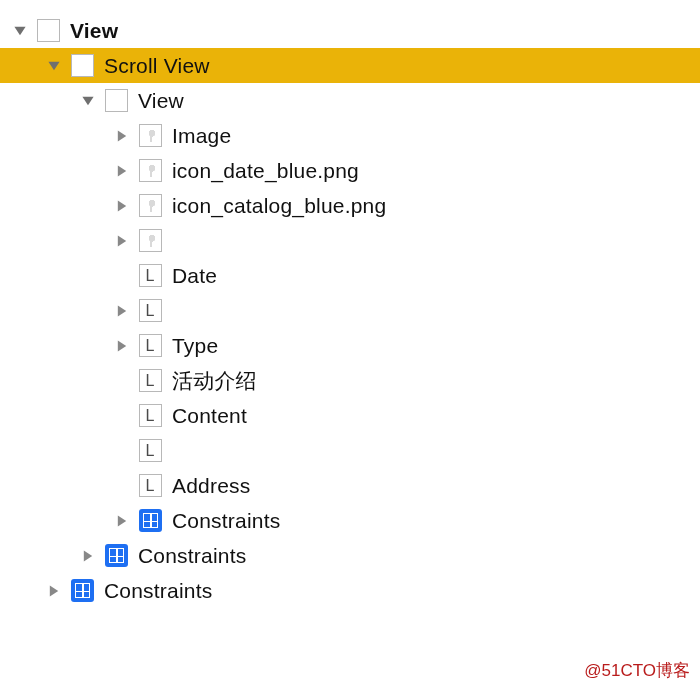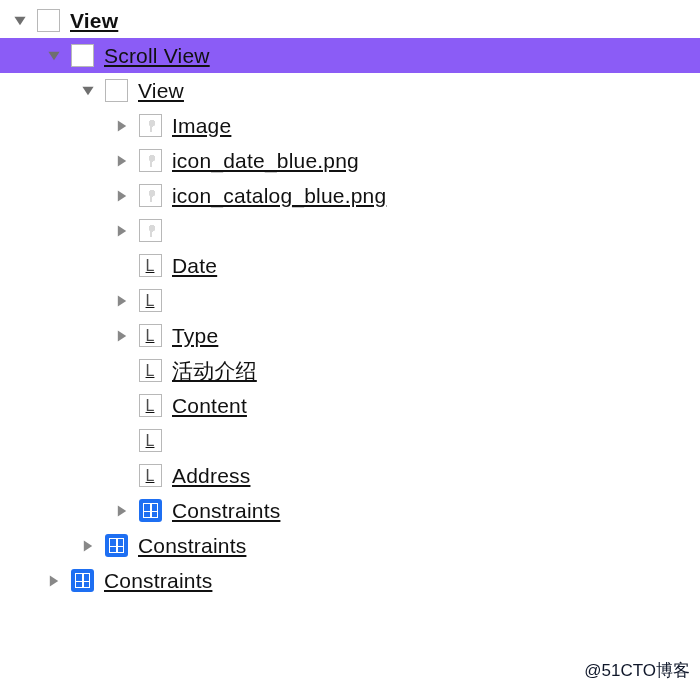--- a/index.html
+++ b/index.html
@@ -4,28 +4,28 @@
 <style>
   * { box-sizing: border-box; margin: 0; padding: 0; }
   html, body {
     width: 700px; height: 700px;
     font-family: "Helvetica Neue", Helvetica, Arial, sans-serif;
     font-size: 20px;
     background: #ffffff;
     color: #111;
     overflow: hidden;
   }
-  .tree { padding-top: 3px; text-decoration: underline; }
+  .tree { padding-top: 13px; }
   .row {
     height: 35px;
     display: flex;
     align-items: center;
     white-space: nowrap;
   }
-  .row.selected { background: #8b5cf6; }
+  .row.selected { background: #eab308; }
   .row .pad { display:inline-block; }
   .disc {
     width: 20px; height: 20px;
     display: inline-flex; align-items: center; justify-content: center;
     margin-right: 4px;
     flex-shrink: 0;
   }
   .disc svg { width: 14px; height: 14px; }
   .icon-slot {
     width: 28px; height: 28px;
@@ -92,21 +92,21 @@
     background:#fff;
     box-shadow: -5px 0 0 -0.0px transparent;
   }
   .con-box .h {
     position:absolute; left:4px; right:4px; top:50%; height:1.5px;
     background:#fff;
   }
   .watermark {
     position: absolute;
     right: 10px; bottom: 18px;
-    color: #0f172a;
+    color: #b91c1c;
     font-size: 17px;
     font-family: Arial, sans-serif;
   }
 </style>
 </head>
 <body>
 
 <div class="tree" id="tree-root">
     <div class="row">
       <span class="pad" style="width: 10px;"></span>

